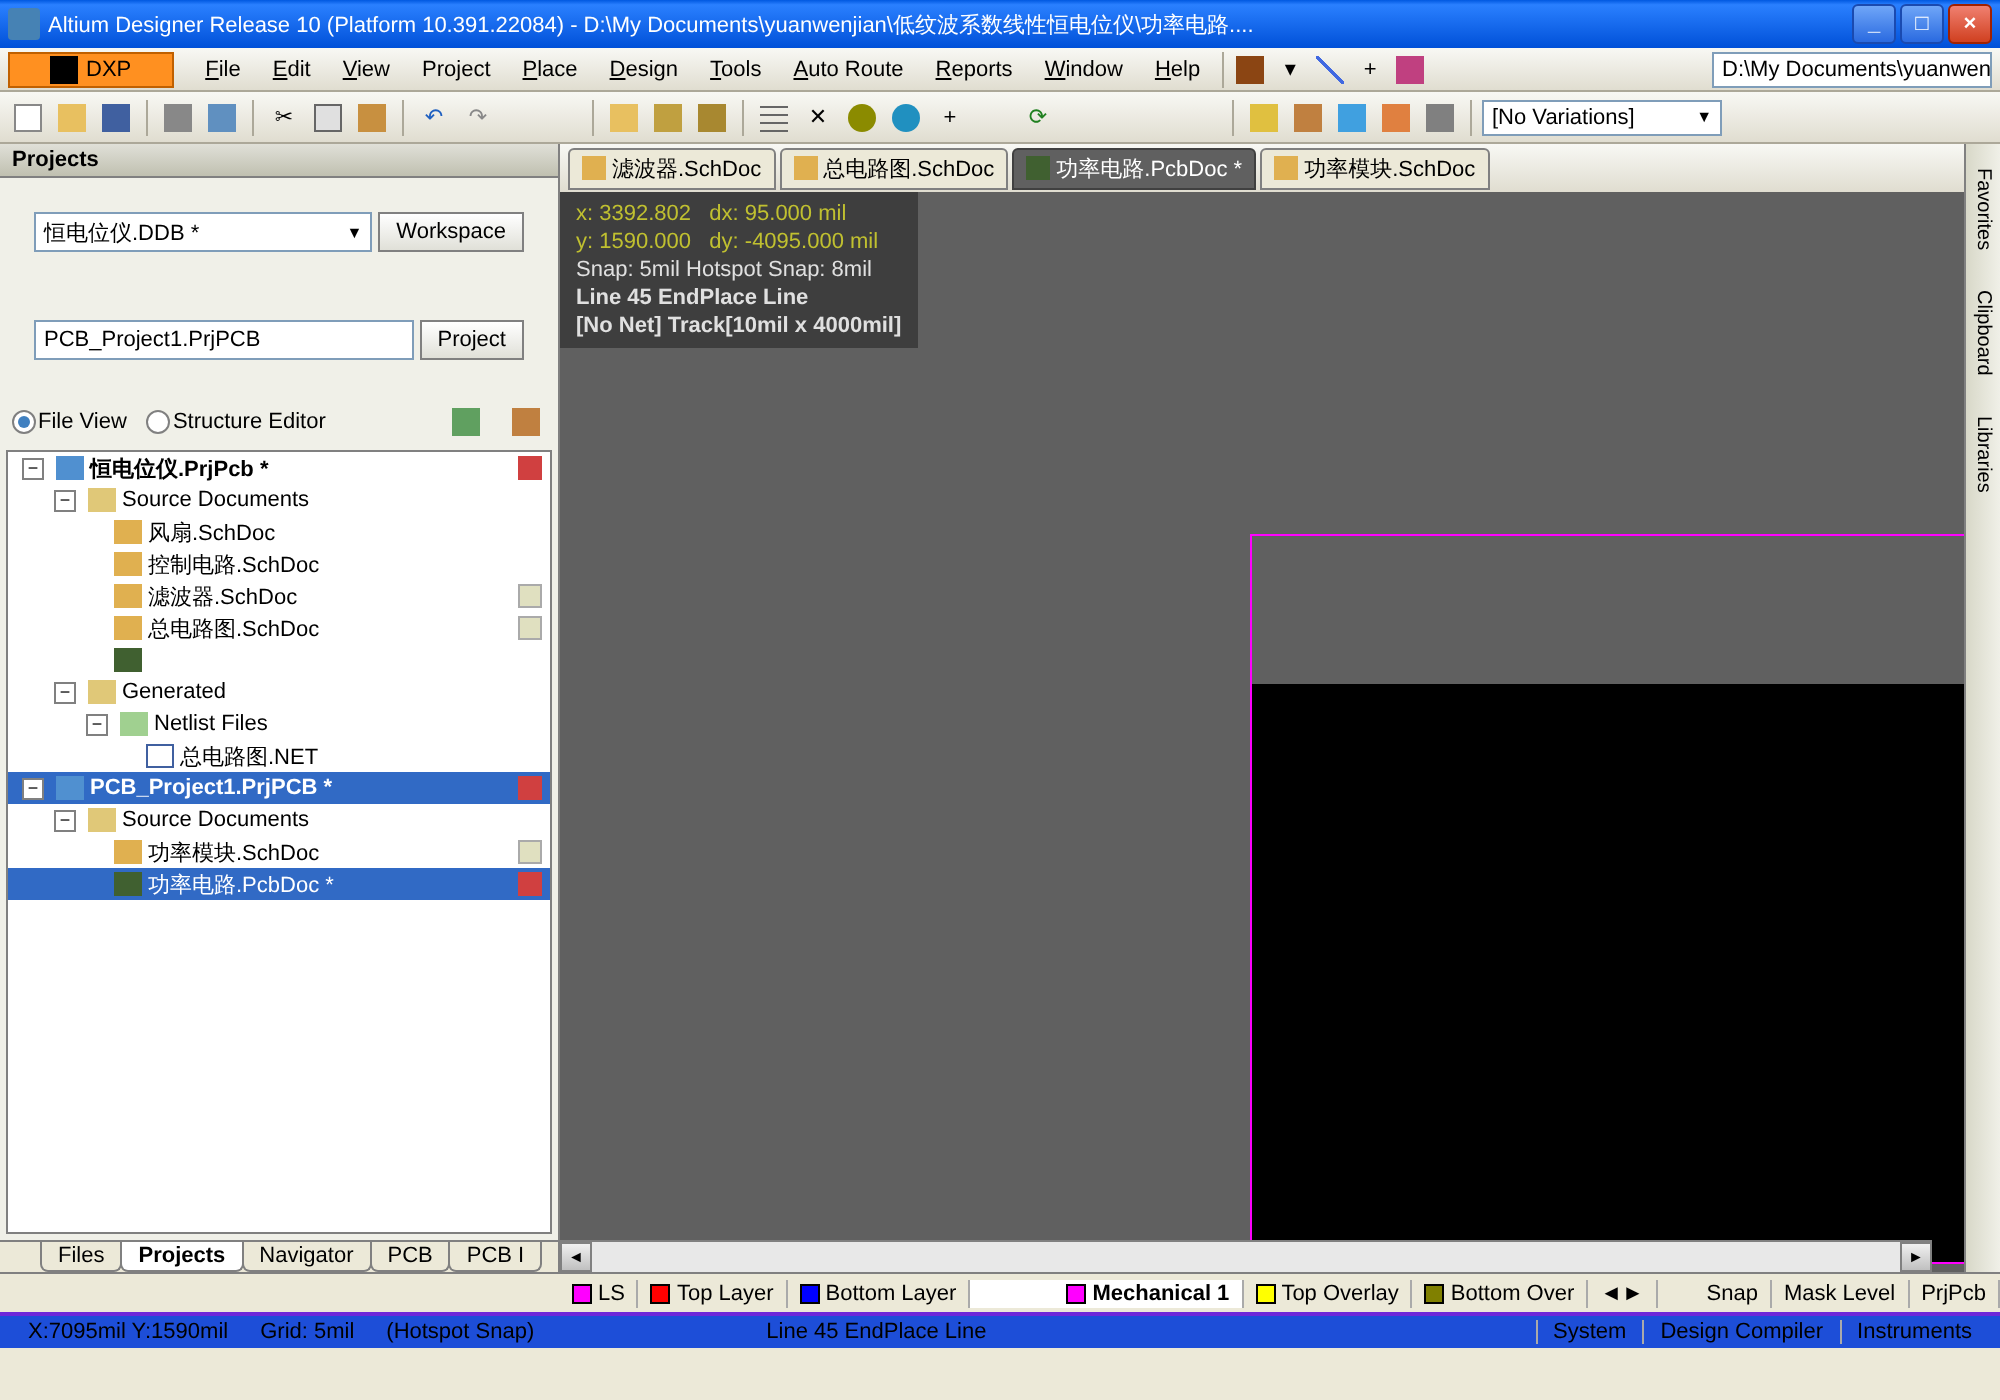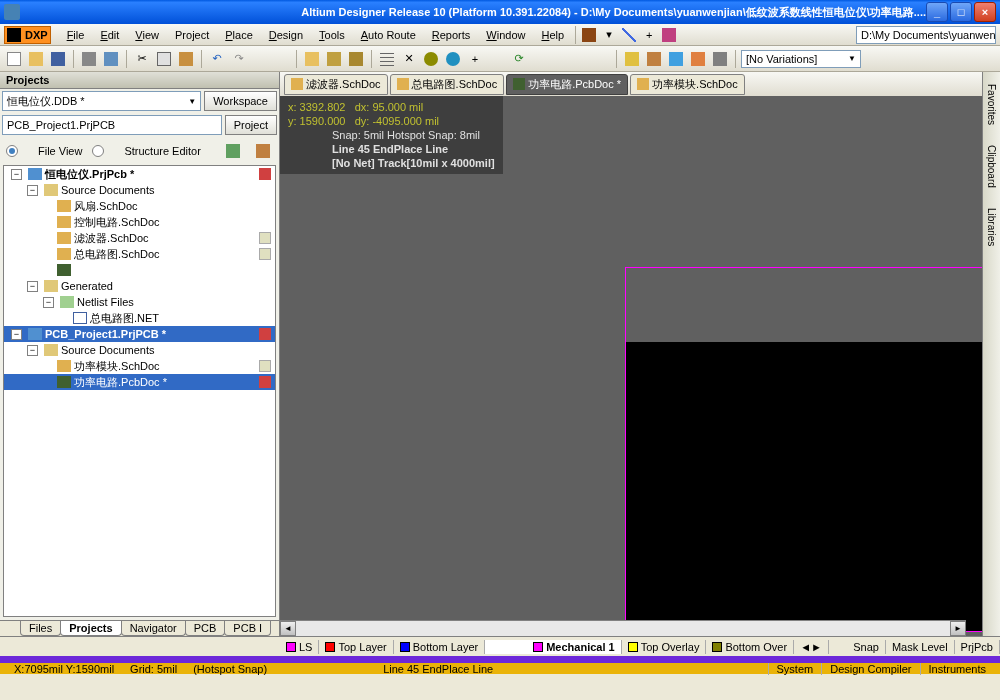--- a/index.html
+++ b/index.html
@@ -1,73 +1,73 @@
 <!DOCTYPE html>
 <html><head>
 <meta charset="utf-8">
 <style>
 * { box-sizing: border-box; margin: 0; padding: 0; font-family: Tahoma, Arial, sans-serif; font-size: 11px; }
 body { background: #ece9d8; overflow: hidden; width: 1000px; height: 700px; }
 .titlebar { background: linear-gradient(to bottom, #0058e0, #2a80ff 10%, #0050d8); height: 24px; display: flex; align-items: center; padding: 0 4px; color: white; }
 .titlebar-icon { width: 16px; height: 16px; background: #4682b4; margin-right: 4px; border-radius: 2px; }
-.titlebar-text { flex: 1; font-weight: bold; white-space: nowrap; overflow: hidden; text-align: right; }
+.titlebar-text { flex: 1; font-weight: normal; white-space: nowrap; overflow: hidden; }
 .titlebar-btns { display: flex; gap: 2px; }
 .titlebar-btn { width: 22px; height: 20px; background: linear-gradient(#6fa6f8, #2a6ae0); border: 1px solid #1a4ab0; border-radius: 3px; color: white; display: flex; align-items: center; justify-content: center; font-weight: bold; cursor: pointer; }
 .titlebar-btn.close { background: linear-gradient(#f08070, #d04020); border-color: #a02000; }
 .menubar { background: linear-gradient(#f8f8f4, #e0ddd0); height: 22px; display: flex; align-items: center; padding: 0 4px; border-bottom: 1px solid #aca899; }
-.dxp-btn { background: #ff9020; color: #000; font-weight: bold; padding: 1px 2px; border: 1px solid #c06000; margin-right: 8px; display: flex; align-items: center; }
+.dxp-btn { background: #ff9020; color: #000; font-weight: normal; padding: 1px 20px; border: 1px solid #c06000; margin-right: 8px; display: flex; align-items: center; }
 .dxp-icon { width: 14px; height: 14px; background: #000; margin-right: 4px; }
 .menu-item { padding: 2px 8px; cursor: pointer; }
 .menu-item u { text-decoration: underline; }
 .toolbar-row { background: linear-gradient(#f8f8f4, #e0ddd0); height: 26px; display: flex; align-items: center; padding: 0 4px; border-bottom: 1px solid #aca899; gap: 2px; }
 .tool-btn { width: 20px; height: 20px; border: 1px solid transparent; display: flex; align-items: center; justify-content: center; cursor: pointer; }
 .tool-sep { width: 1px; height: 18px; background: #aca899; margin: 0 3px; }
 .tool-ico { width: 14px; height: 14px; }
 .main-area { display: flex; height: calc(100% - 24px - 22px - 26px - 26px - 20px - 18px); }
 .left-panel { width: 280px; background: #f0f0e8; border-right: 1px solid #808080; display: flex; flex-direction: column; }
 .panel-hdr { background: linear-gradient(#e0e0d8, #c0c0b0); padding: 2px 6px; font-weight: bold; border-bottom: 1px solid #808080; }
-.panel-row { display: flex; padding: 2px; gap: 3px; align-items: flex-end; }
+.panel-row { display: flex; padding: 17px; gap: 3px; align-items: flex-end; }
 .combo { flex: 1; border: 1px solid #7f9db9; background: white; padding: 2px 4px; height: 20px; display: flex; align-items: center; justify-content: space-between; }
 .combo-arrow { font-size: 8px; }
 .btn { border: 1px solid #808080; background: linear-gradient(#fff, #e0e0d8); padding: 2px 8px; height: 20px; cursor: pointer; display: flex; align-items: center; }
 .radio-row { display: flex; padding: 4px 6px; gap: 10px; align-items: center; }
-.radio-opt { display: flex; gap: 20px; cursor: pointer; }
+.radio-opt { display: flex; gap: 1px; cursor: pointer; }
 .radio-dot { width: 12px; height: 12px; border: 1px solid #808080; border-radius: 50%; background: white; display: flex; align-items: center; justify-content: center; }
 .radio-dot.on::after { content: ''; width: 6px; height: 6px; background: #4080c0; border-radius: 50%; }
 .tree { flex: 1; background: white; border: 1px solid #808080; margin: 0 3px 3px 3px; overflow: auto; }
 .tree-row { display: flex; align-items: center; height: 16px; padding-right: 4px; cursor: pointer; white-space: nowrap; }
 .tree-row.sel { background: #316ac5; color: white; }
 .tree-toggle { width: 11px; height: 11px; border: 1px solid #808080; display: flex; align-items: center; justify-content: center; font-size: 9px; margin: 0 3px; background: white; color: #000; }
 .tree-spacer { display: inline-block; }
 .tree-ico { width: 14px; height: 12px; margin: 0 3px; }
 .tree-txt { flex: 1; }
 .tree-mark { width: 12px; height: 12px; }
 .bottom-tabs { display: flex; background: #ece9d8; border-top: 1px solid #808080; padding-left: 20px; }
 .btab { border: 1px solid #808080; border-top: none; background: #ece9d8; padding: 1px 8px; margin-right: -1px; cursor: pointer; border-radius: 0 0 4px 4px; }
 .btab.active { background: white; font-weight: bold; }
 .canvas-area { flex: 1; background: #606060; position: relative; overflow: hidden; }
 .doc-tabs { background: linear-gradient(#f8f8f4, #e0ddd0); height: 24px; display: flex; align-items: center; padding: 0 4px; gap: 2px; }
 .doc-tab { border: 1px solid #808080; background: #ece9d8; padding: 2px 6px; display: flex; align-items: center; gap: 3px; cursor: pointer; border-radius: 3px 3px 0 0; }
 .doc-tab.active { background: #606060; color: white; border-color: #404040; }
 .doc-ico { width: 12px; height: 12px; }
 .hud { position: absolute; top: 24px; left: 0; background: rgba(60,60,60,0.95); padding: 4px 8px; font-family: 'Courier New', monospace; font-size: 11px; line-height: 14px; }
 .hud .coord { color: #c0c030; }
-.hud .info { color: #e0e0e0; margin-left: 44px; }
+.hud .info { color: #e0e0e0; }
 .pcb-board { position: absolute; left: 345px; top: 195px; width: 435px; height: 365px; border: 1px solid #ff00ff; background: transparent; }
 .pcb-black { position: absolute; left: 345px; top: 270px; width: 435px; height: 290px; background: #000; }
 .scrollbar-h { position: absolute; bottom: 0; left: 0; right: 16px; height: 16px; background: #e0e0e0; border-top: 1px solid #808080; display: flex; }
 .scroll-btn { width: 16px; height: 15px; background: linear-gradient(#f0f0f0, #c0c0c0); border: 1px solid #808080; display: flex; align-items: center; justify-content: center; font-size: 8px; }
 .scroll-track { flex: 1; background: #e8e8e8; }
 .layer-tabs { height: 20px; background: #ece9d8; display: flex; align-items: center; border-top: 1px solid #808080; font-size: 10px; }
 .layer-tab { display: flex; align-items: center; padding: 1px 6px; border-right: 1px solid #aaa; cursor: pointer; gap: 3px; }
 .layer-tab.active { background: white; padding-left: 48px; }
 .layer-swatch { width: 10px; height: 10px; border: 1px solid #000; }
 .right-panel { width: 18px; background: linear-gradient(to left, #f0f0e8, #d8d8c8); border-left: 1px solid #808080; display: flex; flex-direction: column; align-items: center; padding-top: 8px; gap: 12px; }
 .right-tab { writing-mode: vertical-rl; cursor: pointer; padding: 4px 1px; font-size: 10px; }
-.statusbar { height: 18px; background: #eab308; border-top: 7px solid #6d28d9; display: flex; align-items: center; padding: 0 6px; font-size: 10px; }
+.statusbar { height: 18px; background: #1d4ed8; border-top: 2px solid #6d28d9; display: flex; align-items: center; padding: 0 6px; font-size: 10px; }
 .status-cell { padding: 0 8px; }
 .status-right { margin-left: auto; display: flex; }
 .status-btn { border-left: 1px solid #aaa; padding: 0 8px; cursor: pointer; }
 .path-box { margin-left: auto; border: 1px solid #7f9db9; background: white; padding: 2px 4px; width: 140px; height: 18px; overflow: hidden; white-space: nowrap; }
 .novar { border: 1px solid #7f9db9; background: white; padding: 2px 4px; width: 120px; height: 18px; display: flex; justify-content: space-between; align-items: center; font-family: monospace; }
 </style>
 </head>
 <body>
 
 <div class="titlebar">

